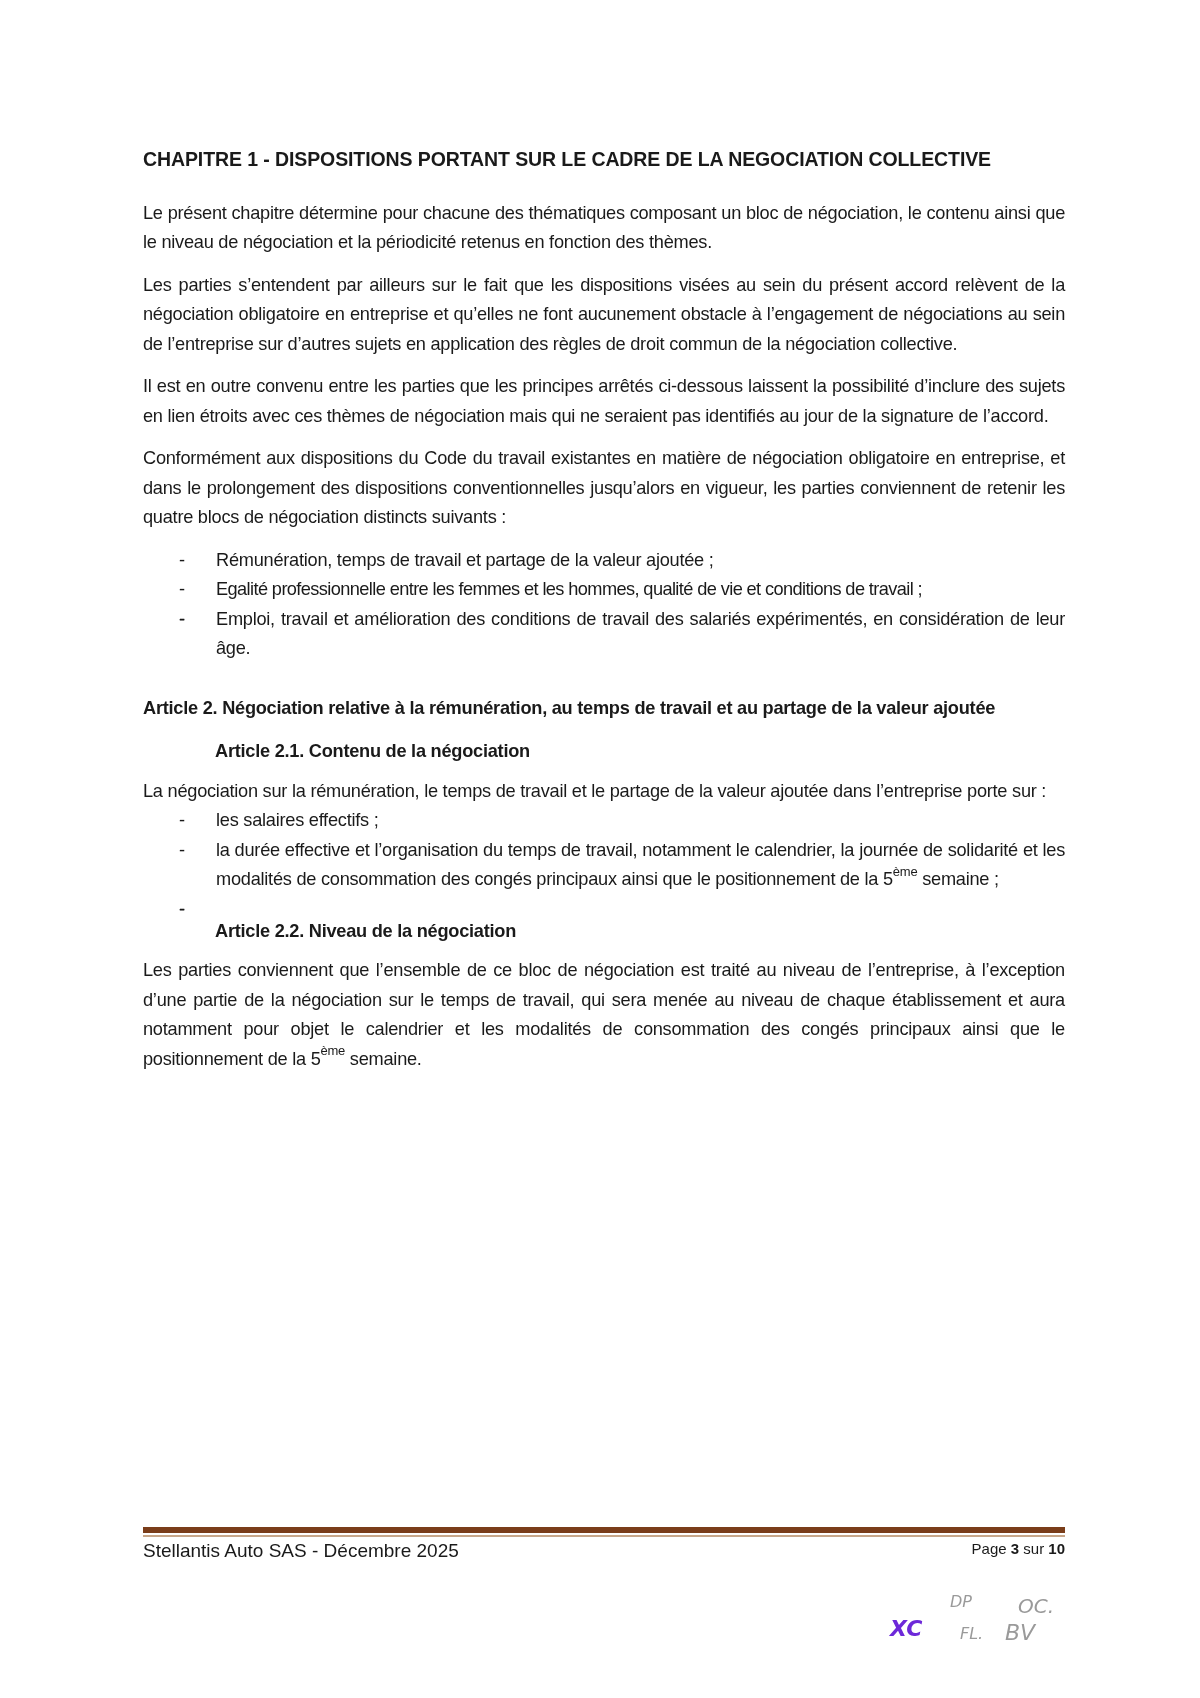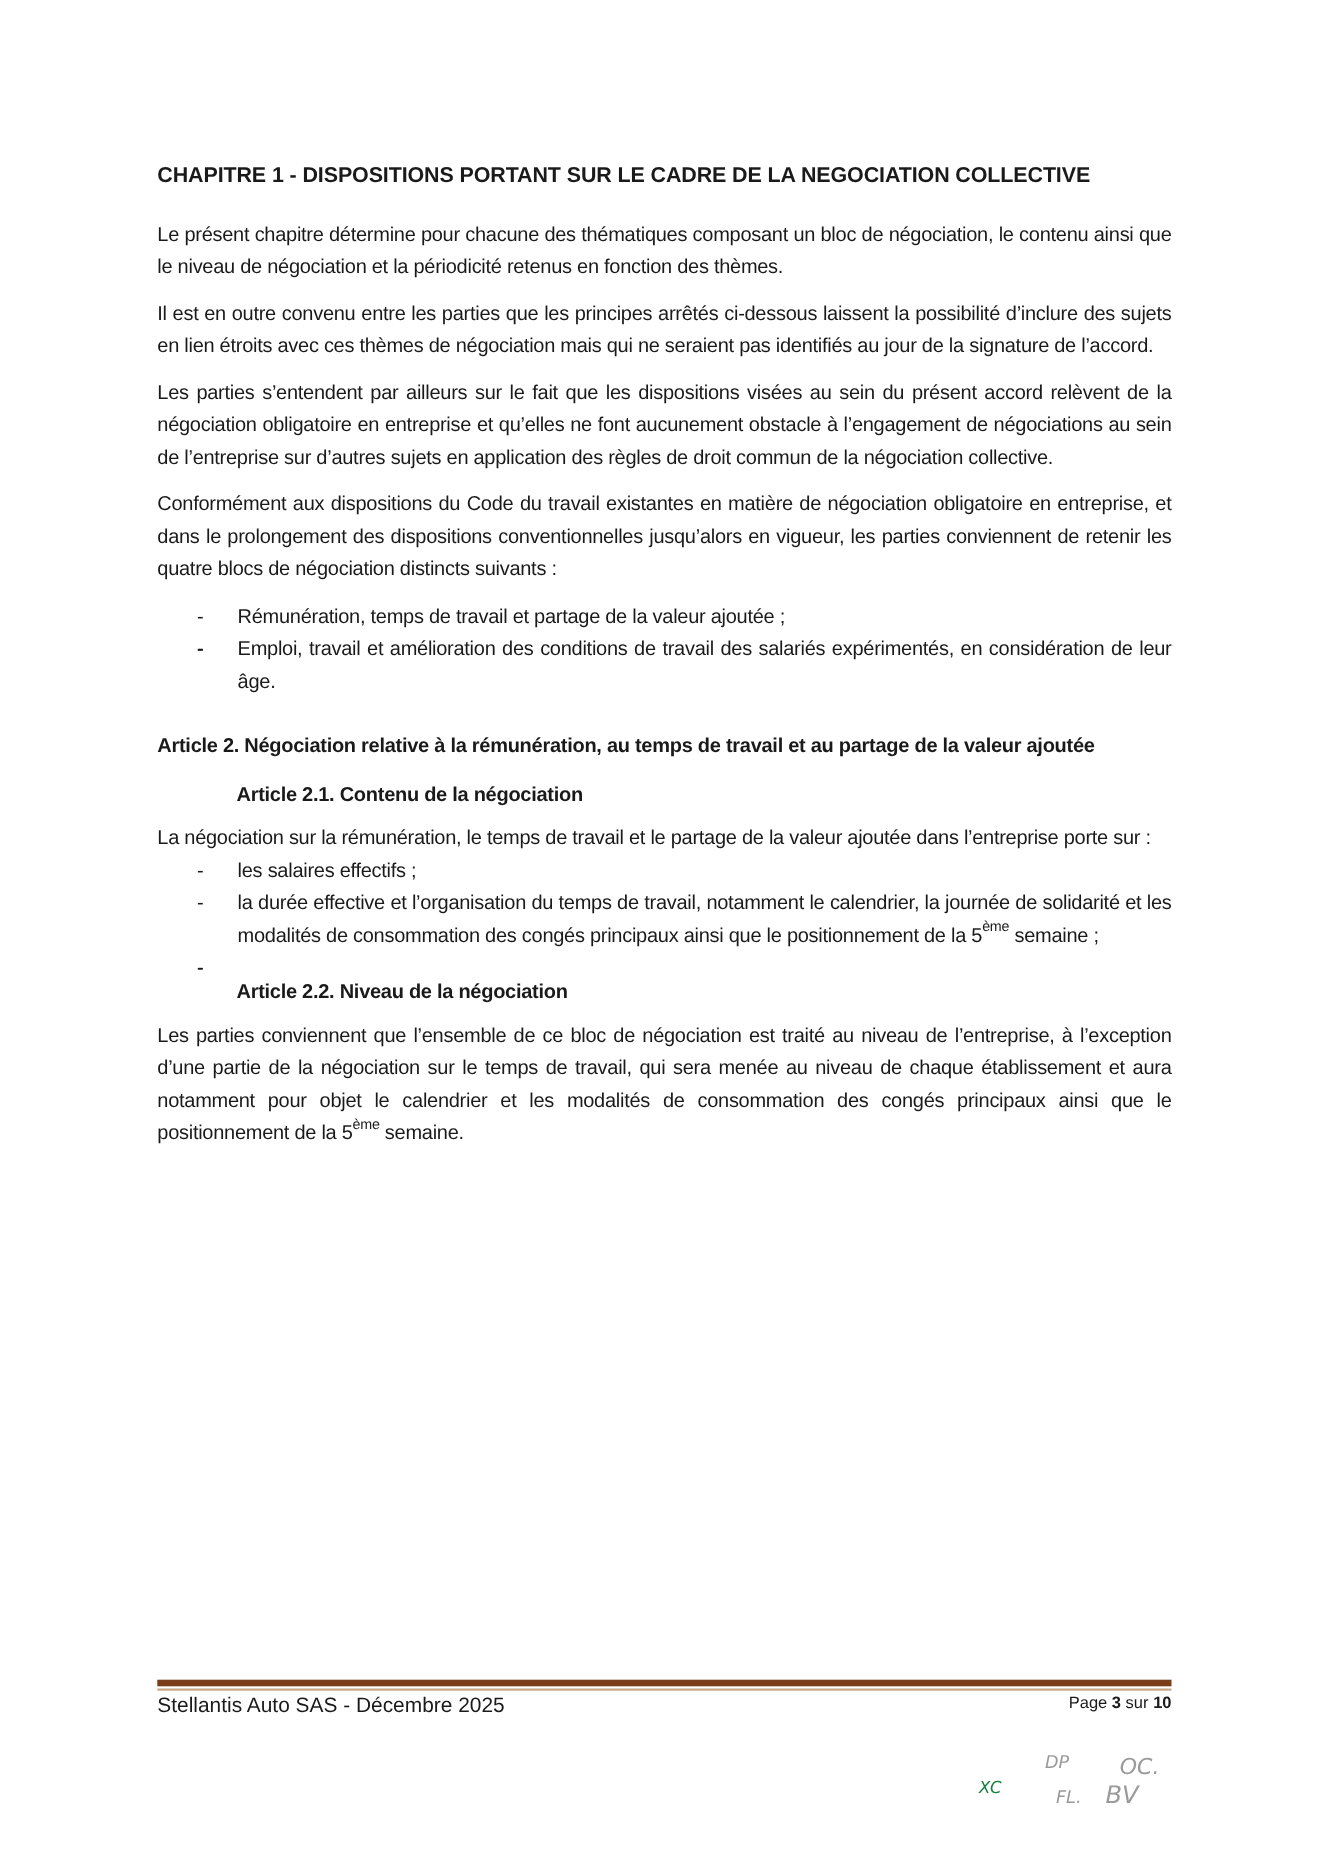--- a/index.html
+++ b/index.html
@@ -26,27 +26,27 @@
 </style>
 </head>
 <body>
 
 <div class="page">
   <div class="content">
 
     <div class="chapter">CHAPITRE 1 - DISPOSITIONS PORTANT SUR LE CADRE DE LA NEGOCIATION COLLECTIVE</div>
 
     <p>Le présent chapitre détermine pour chacune des thématiques composant un bloc de négociation, le contenu ainsi que le niveau de négociation et la périodicité retenus en fonction des thèmes.</p>
+    <p>Les parties s’entendent par ailleurs sur le fait que les dispositions visées au sein du présent accord relèvent de la négociation obligatoire en entreprise et qu’elles ne font aucunement obstacle à l’engagement de négociations au sein de l’entreprise sur d’autres sujets en application des règles de droit commun de la négociation collective.</p>
     <p>Il est en outre convenu entre les parties que les principes arrêtés ci-dessous laissent la possibilité d’inclure des sujets en lien étroits avec ces thèmes de négociation mais qui ne seraient pas identifiés au jour de la signature de l’accord.</p>
-    <p>Les parties s’entendent par ailleurs sur le fait que les dispositions visées au sein du présent accord relèvent de la négociation obligatoire en entreprise et qu’elles ne font aucunement obstacle à l’engagement de négociations au sein de l’entreprise sur d’autres sujets en application des règles de droit commun de la négociation collective.</p>
 
     <p>Conformément aux dispositions du Code du travail existantes en matière de négociation obligatoire en entreprise, et dans le prolongement des dispositions conventionnelles jusqu’alors en vigueur, les parties conviennent de retenir les quatre blocs de négociation distincts suivants :</p>
     <ul class="dash">
       <li><span class="dash">-</span><span>Rémunération, temps de travail et partage de la valeur ajoutée ;</span></li>
-      <li><span class="dash">-</span></li>
+      <li><span class="dash">-</span><span style="letter-spacing:-0.6px">Egalité professionnelle entre les femmes et les hommes, qualité de vie et conditions de travail ;</span></li>
       <li><span class="dash">-</span></li>
       <li><span class="dash">-</span><span>Emploi, travail et amélioration des conditions de travail des salariés expérimentés, en considération de leur âge.</span></li>
     </ul>
 
     <div class="article" style="margin-top:30px">Article 2. Négociation relative à la rémunération, au temps de travail et au partage de la valeur ajoutée</div>
     <div class="subarticle">Article 2.1. Contenu de la négociation</div>
     <p style="margin-bottom:0">La négociation sur la rémunération, le temps de travail et le partage de la valeur ajoutée dans l’entreprise porte sur :</p>
     <ul class="dash">
       <li><span class="dash">-</span><span>les salaires effectifs ;</span></li>
       <li><span class="dash">-</span><span>la durée effective et l’organisation du temps de travail, notamment le calendrier, la journée de solidarité et les modalités de consommation des congés principaux ainsi que le positionnement de la 5</span><sup>ème</sup><span> semaine ;</span></li>
@@ -57,19 +57,19 @@
     <div class="subarticle" style="margin-top:22px">Article 2.2. Niveau de la négociation</div>
     <p><span>Les parties conviennent que l’ensemble de ce bloc de négociation est traité au niveau de l’entreprise, à l’exception d’une partie de la négociation sur le temps de travail, qui sera menée au niveau de chaque établissement et aura notamment pour objet le calendrier et les modalités de consommation des congés principaux ainsi que le positionnement de la 5</span><sup>ème</sup><span> semaine.</span></p>
   </div>
 
   <div class="footer-rule-thick"></div>
   <div class="footer-rule-thin"></div>
   <div class="footer-left">Stellantis Auto SAS - Décembre 2025</div>
   <div class="footer-right"><span>Page </span><b>3</b><span> sur </span><b>10</b></div>
 
   <div class="initials">
-    <span style="left:0;top:36px;font-size:15px;color:#15803d;font-weight:normal">XC</span>
+    <span style="left:0;top:36px;font-size:22px;color:#6d28d9;font-weight:bold">XC</span>
     <span style="left:60px;top:12px;font-size:16px">DP</span>
     <span style="left:128px;top:14px;font-size:20px">OC.</span>
     <span style="left:70px;top:44px;font-size:16px">FL.</span>
     <span style="left:115px;top:40px;font-size:22px">BV</span>
   </div>
 </div>
 
 </body></html>

